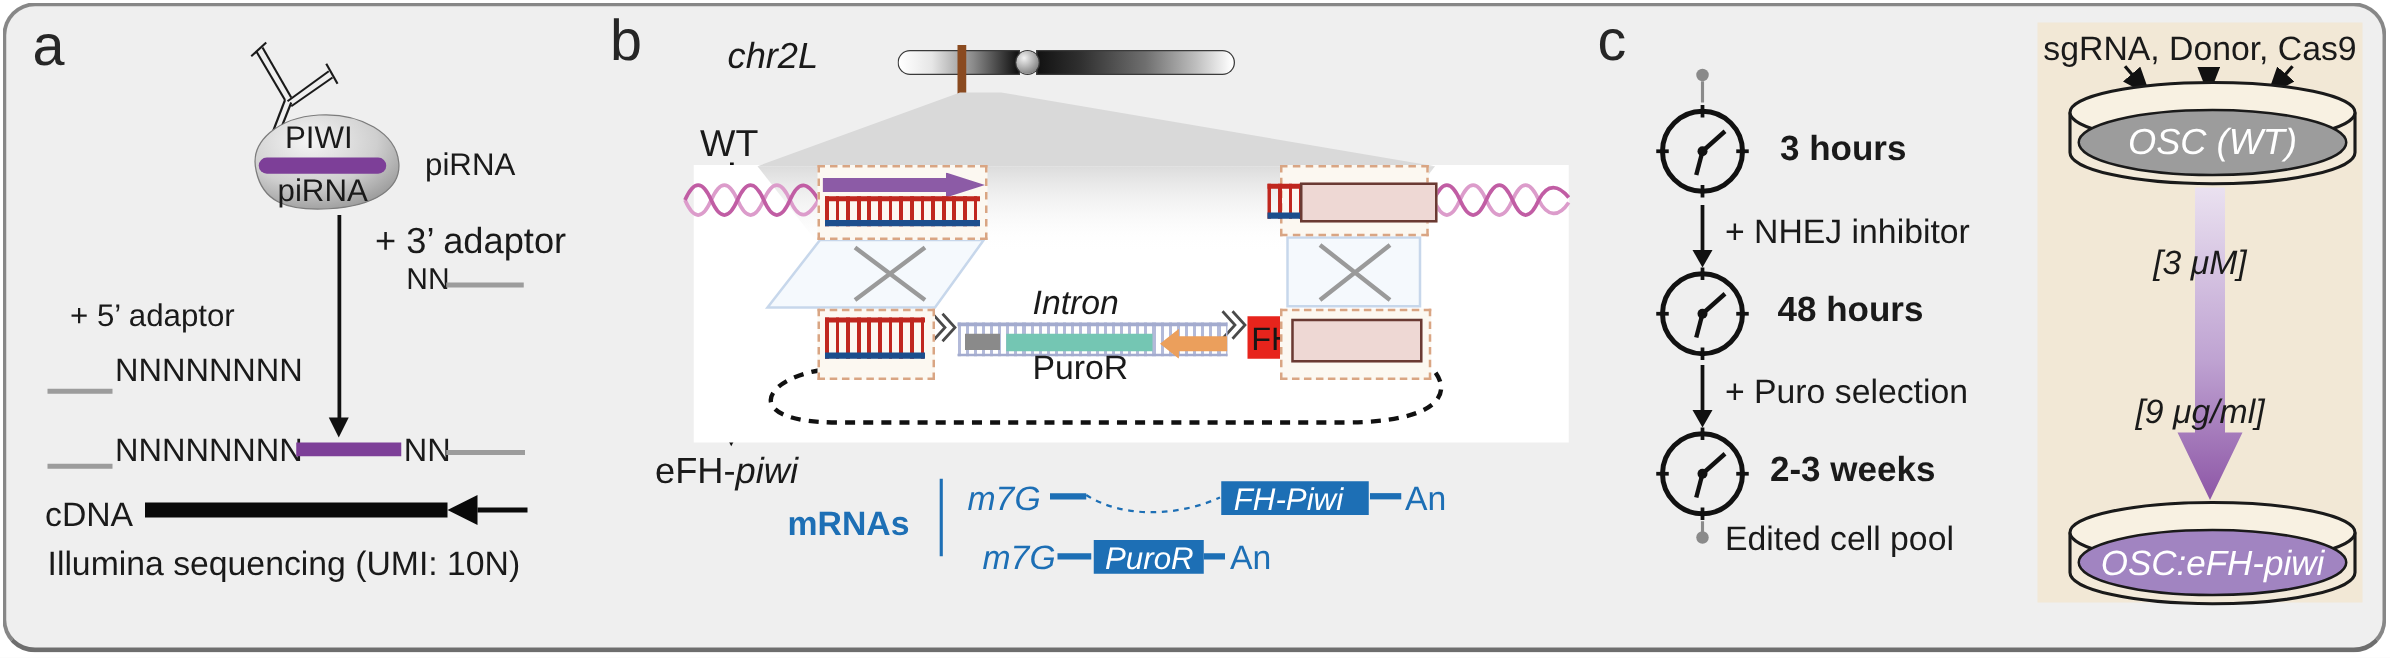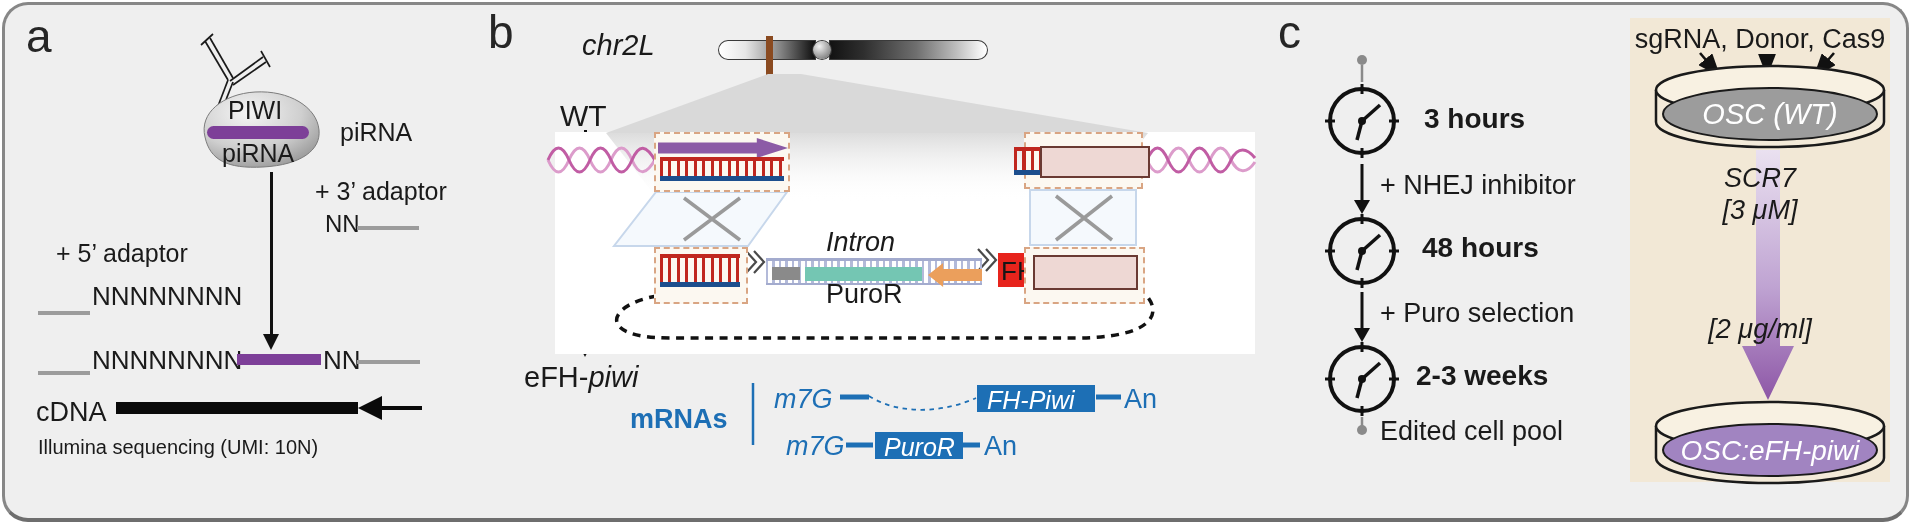--- a/index.html
+++ b/index.html
@@ -62,39 +62,39 @@
     <path d="M12 52 C6 28 30 9 62 7 C96 5 124 22 126 45 C128 65 108 80 70 82 C34 84 17 75 12 52 Z" fill="url(#blobg)" stroke="#7c7c7c" stroke-width="1"></path>
   </svg>
   <div class="t" style="left:228px;top:97px;font-size:25px;">PIWI</div>
   <div class="purplebar" style="left:207px;top:126px;width:102px;height:13px;border-radius:7px;"></div>
   <div class="t" style="left:222px;top:140px;font-size:25px;">piRNA</div>
   <div class="t" style="left:340px;top:119px;font-size:25px;">piRNA</div>
 
   <div class="abs" style="left:270px;top:172px;width:2.5px;height:164px;background:#111;"></div>
   <div class="abs" style="left:263px;top:334px;width:0;height:0;border-left:8.5px solid transparent;border-right:8.5px solid transparent;border-top:16px solid #111;"></div>
 
-  <div class="t" style="left:315px;top:178px;font-size:25px;">+ 3’ adaptor</div>
+  <div class="t" style="left:300px;top:178px;font-size:29px;">+ 3’ adaptor</div>
   <div class="t" style="left:325px;top:211px;font-size:24px;">NN</div>
   <div class="grayline" style="left:357px;top:226px;width:62px;"></div>
 
   <div class="t" style="left:56px;top:240px;font-size:25px;">+ 5’ adaptor</div>
   <div class="grayline" style="left:38px;top:311px;width:52px;"></div>
   <div class="t" style="left:92px;top:283px;font-size:26px;">NNNNNNNN</div>
 
   <div class="grayline" style="left:38px;top:371px;width:52px;"></div>
   <div class="t" style="left:92px;top:347px;font-size:26px;">NNNNNNNN</div>
   <div class="purplebar" style="left:237px;top:354px;width:84px;height:11px;"></div>
   <div class="t" style="left:323px;top:347px;font-size:26px;">NN</div>
   <div class="grayline" style="left:357px;top:360px;width:63px;"></div>
 
   <div class="t" style="left:36px;top:398px;font-size:27px;">cDNA</div>
   <div class="cdnabar" style="left:116px;top:402px;width:242px;height:12px;"></div>
   <div class="abs" style="left:358px;top:396px;width:0;height:0;border-top:12px solid transparent;border-bottom:12px solid transparent;border-right:24px solid #0a0a0a;"></div>
   <div class="cdnabar" style="left:382px;top:406px;width:40px;height:3.5px;"></div>
-  <div class="t" style="left:38px;top:437px;font-size:20px;">Illumina sequencing (UMI: 10N)</div>
+  <div class="t" style="left:38px;top:437px;font-size:27px;">Illumina sequencing (UMI: 10N)</div>
 
   <div class="t panel-letter" style="left:488px;top:8px;">b</div>
   <div class="t it" style="left:582px;top:30px;font-size:29px;">chr2L</div>
 
   <div class="abs" style="left:718px;top:40px;width:98px;height:20px;border-radius:10px 0 0 10px;background:linear-gradient(90deg,#ffffff 2%,#e6e6e6 28%,#8a8a8a 62%,#141414 97%);box-shadow:inset 0 0 0 1px #3a3a3a;"></div>
   <div class="abs" style="left:829px;top:40px;width:159px;height:20px;border-radius:0 10px 10px 0;background:linear-gradient(90deg,#141414 2%,#2f2f2f 22%,#6f6f6f 55%,#bdbdbd 80%,#fdfdfd 98%);box-shadow:inset 0 0 0 1px #3a3a3a;"></div>
   <div class="abs" style="left:813px;top:41px;width:18px;height:18px;border-radius:50%;background:radial-gradient(circle at 35% 30%,#f2f2f2,#8d8d8d 70%,#595959);box-shadow:0 0 0 1px #3a3a3a;"></div>
   <div class="abs" style="left:766px;top:36px;width:7px;height:42px;background:#8a4a20;"></div>
   <div class="t it" style="left:737px;top:80px;font-size:29px;">piwi</div>
 
@@ -278,23 +278,22 @@
     <path d="M16 0 H40 V196 H54 L28 250 L2 196 H16 Z" fill="url(#pg)"></path>
   </svg>
 
   <svg style="left:1650px;top:62px;" width="240" height="100" viewBox="0 0 240 100">
     <path d="M6 28 L6 60 A114 25 0 0 0 234 60 L234 28" fill="#f3ead9" stroke="#1a1a1a" stroke-width="2.5"></path>
     <ellipse cx="120" cy="28" rx="114" ry="24" fill="#f8f1e2" stroke="#1a1a1a" stroke-width="2.5"></ellipse>
     <ellipse cx="120" cy="52" rx="107" ry="26" fill="#9c9c9c" stroke="#1a1a1a" stroke-width="2"></ellipse>
   </svg>
   <div class="t it white" style="left:1650px;top:99px;width:240px;text-align:center;font-size:29px;">OSC (WT)</div>
 
-  <div class="t it" style="left:1628px;top:164px;width:264px;text-align:center;font-size:27px;">SCR7</div>
   <div class="t it" style="left:1628px;top:196px;width:264px;text-align:center;font-size:27px;">[3 μM]</div>
-  <div class="t it" style="left:1628px;top:315px;width:264px;text-align:center;font-size:27px;">[2 μg/ml]</div>
+  <div class="t it" style="left:1628px;top:315px;width:264px;text-align:center;font-size:27px;">[9 μg/ml]</div>
 
   <svg style="left:1650px;top:398px;" width="240" height="100" viewBox="0 0 240 100">
     <path d="M6 28 L6 60 A114 25 0 0 0 234 60 L234 28" fill="#f3ead9" stroke="#1a1a1a" stroke-width="2.5"></path>
     <ellipse cx="120" cy="28" rx="114" ry="24" fill="#f8f1e2" stroke="#1a1a1a" stroke-width="2.5"></ellipse>
     <ellipse cx="120" cy="52" rx="107" ry="26" fill="#a184c1" stroke="#1a1a1a" stroke-width="2"></ellipse>
   </svg>
   <div class="t it white" style="left:1650px;top:436px;width:240px;text-align:center;font-size:28px;">OSC:eFH-piwi</div>
 </div>
 
 </body></html>

